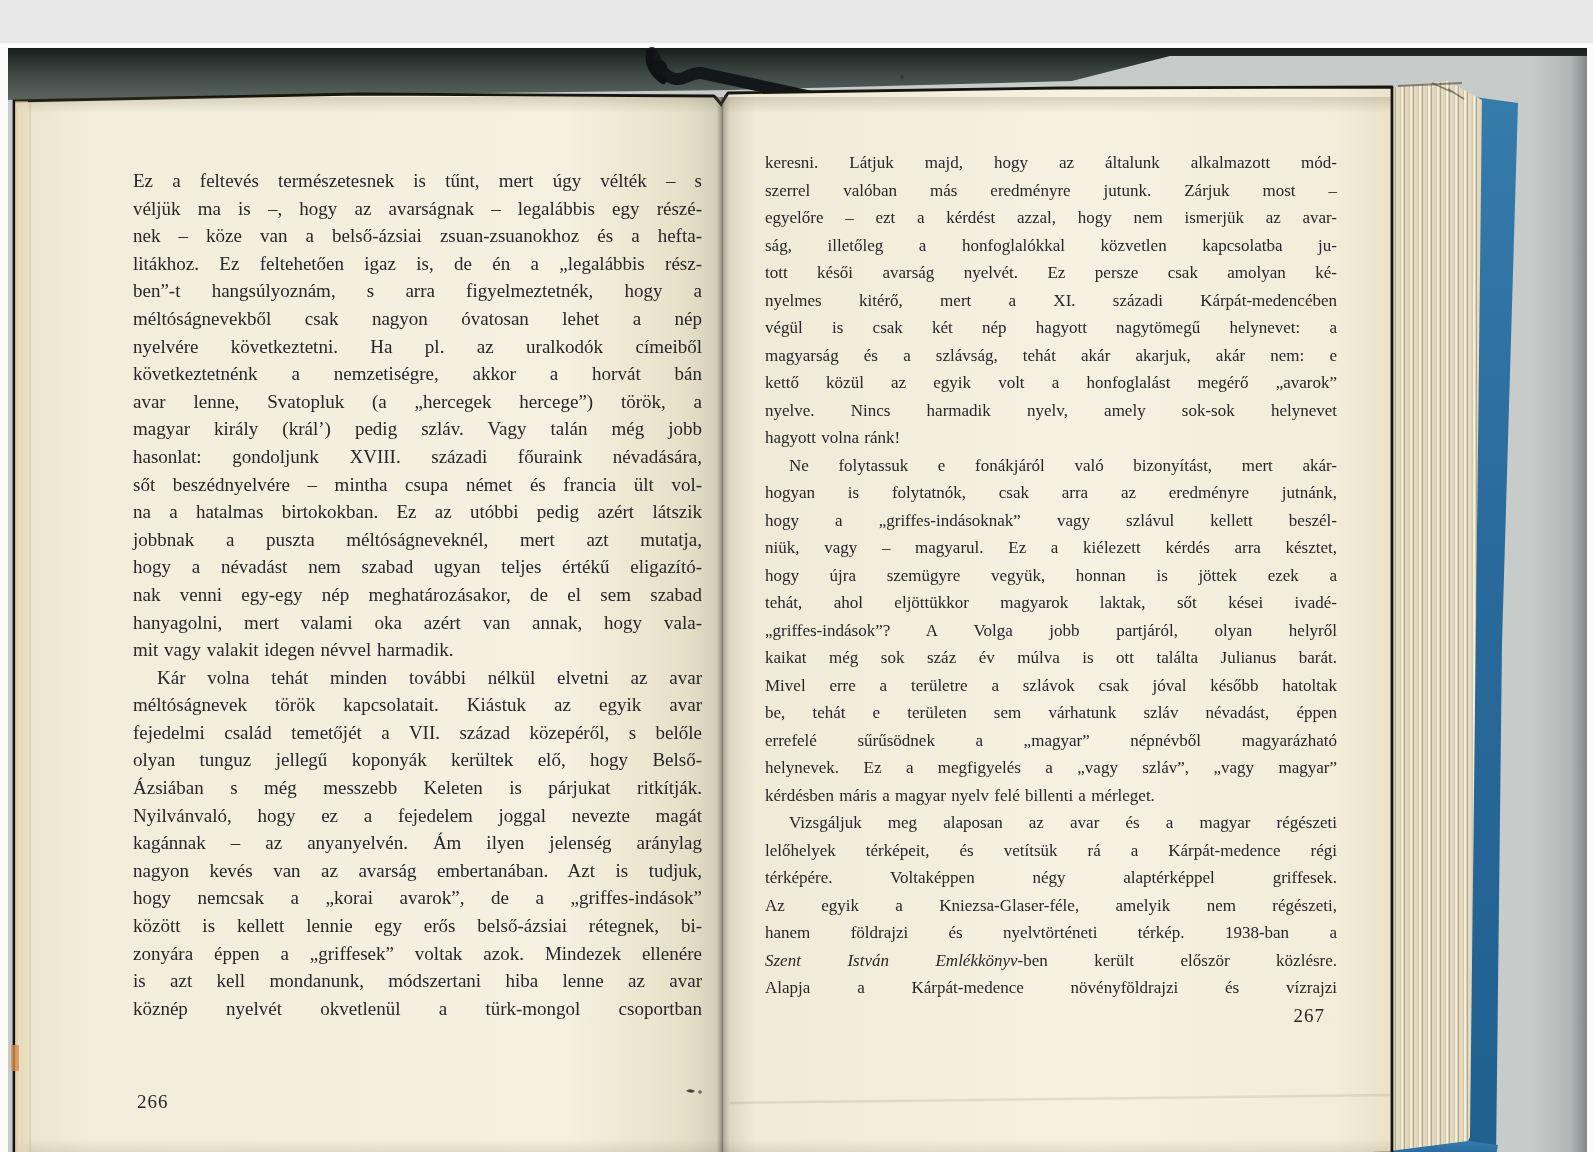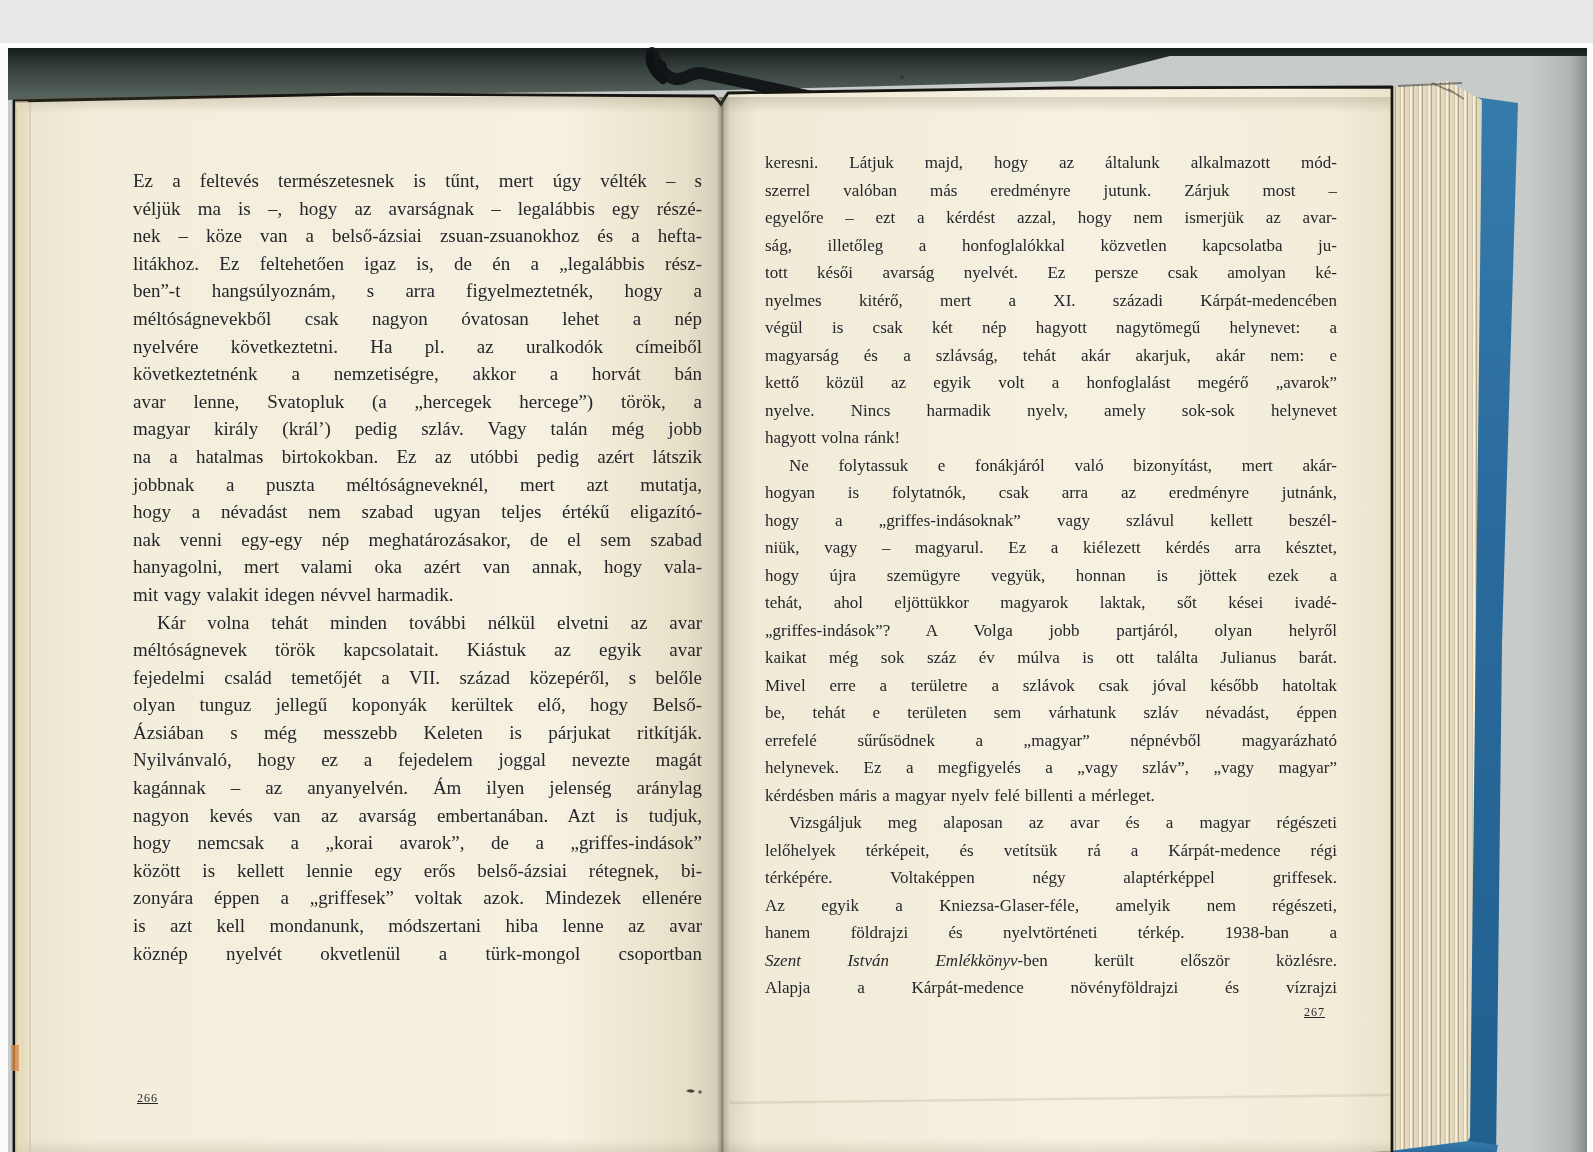--- a/index.html
+++ b/index.html
@@ -10,21 +10,21 @@
     margin-top:43px;
   }
   svg.art{position:absolute;left:0;top:0;width:1593px;height:1152px;}
   .page-text{position:absolute;color:#26262b;}
   .page-text.left{left:133px;top:124px;width:569px;font-size:19px;line-height:27.6px;}
   .page-text.right{left:765px;top:106px;width:572px;font-size:17px;line-height:27.5px;}
   .line{text-align:justify;text-align-last:justify;word-spacing:1px;}
   .line.end{text-align-last:auto;}
   .line.indent{text-indent:24px;}
   .it{font-style:italic;}
-  .pagenum{position:absolute;font-size:12px;color:#26262b;letter-spacing:1px;text-decoration:underline;}
+  .pagenum{position:absolute;font-size:19px;color:#26262b;letter-spacing:1px;}
   .pagenum-left{left:137px;top:1048px;}
   .pagenum-right{left:765px;width:560px;top:962px;text-align:right;}
 </style>
 </head>
 <body>
 
 <div class="canvas">
 
   <svg class="art" viewBox="0 0 1593 1152" aria-hidden="true">
     <defs>
@@ -137,20 +137,22 @@
       <div class="line">Ez a feltevés természetesnek is tűnt, mert úgy vélték – s</div>
       <div class="line">véljük ma is –, hogy az avarságnak – legalábbis egy részé-</div>
       <div class="line">nek – köze van a belső-ázsiai zsuan-zsuanokhoz és a hefta-</div>
       <div class="line">litákhoz. Ez feltehetően igaz is, de én a „legalábbis rész-</div>
       <div class="line">ben”-t hangsúlyoznám, s arra figyelmeztetnék, hogy a</div>
       <div class="line">méltóságnevekből csak nagyon óvatosan lehet a nép</div>
       <div class="line">nyelvére következtetni. Ha pl. az uralkodók címeiből</div>
       <div class="line">következtetnénk a nemzetiségre, akkor a horvát bán</div>
       <div class="line">avar lenne, Svatopluk (a „hercegek hercege”) török, a</div>
       <div class="line">magyar király (král’) pedig szláv. Vagy talán még jobb</div>
+      <div class="line">hasonlat: gondoljunk XVIII. századi főuraink névadására,</div>
+      <div class="line">sőt beszédnyelvére – mintha csupa német és francia ült vol-</div>
       <div class="line">na a hatalmas birtokokban. Ez az utóbbi pedig azért látszik</div>
       <div class="line">jobbnak a puszta méltóságneveknél, mert azt mutatja,</div>
       <div class="line">hogy a névadást nem szabad ugyan teljes értékű eligazító-</div>
       <div class="line">nak venni egy-egy nép meghatározásakor, de el sem szabad</div>
       <div class="line">hanyagolni, mert valami oka azért van annak, hogy vala-</div>
       <div class="line end">mit vagy valakit idegen névvel harmadik.</div>
       <div class="line indent">Kár volna tehát minden további nélkül elvetni az avar</div>
       <div class="line">méltóságnevek török kapcsolatait. Kiástuk az egyik avar</div>
       <div class="line">fejedelmi család temetőjét a VII. század közepéről, s belőle</div>
       <div class="line">olyan tunguz jellegű koponyák kerültek elő, hogy Belső-</div>

